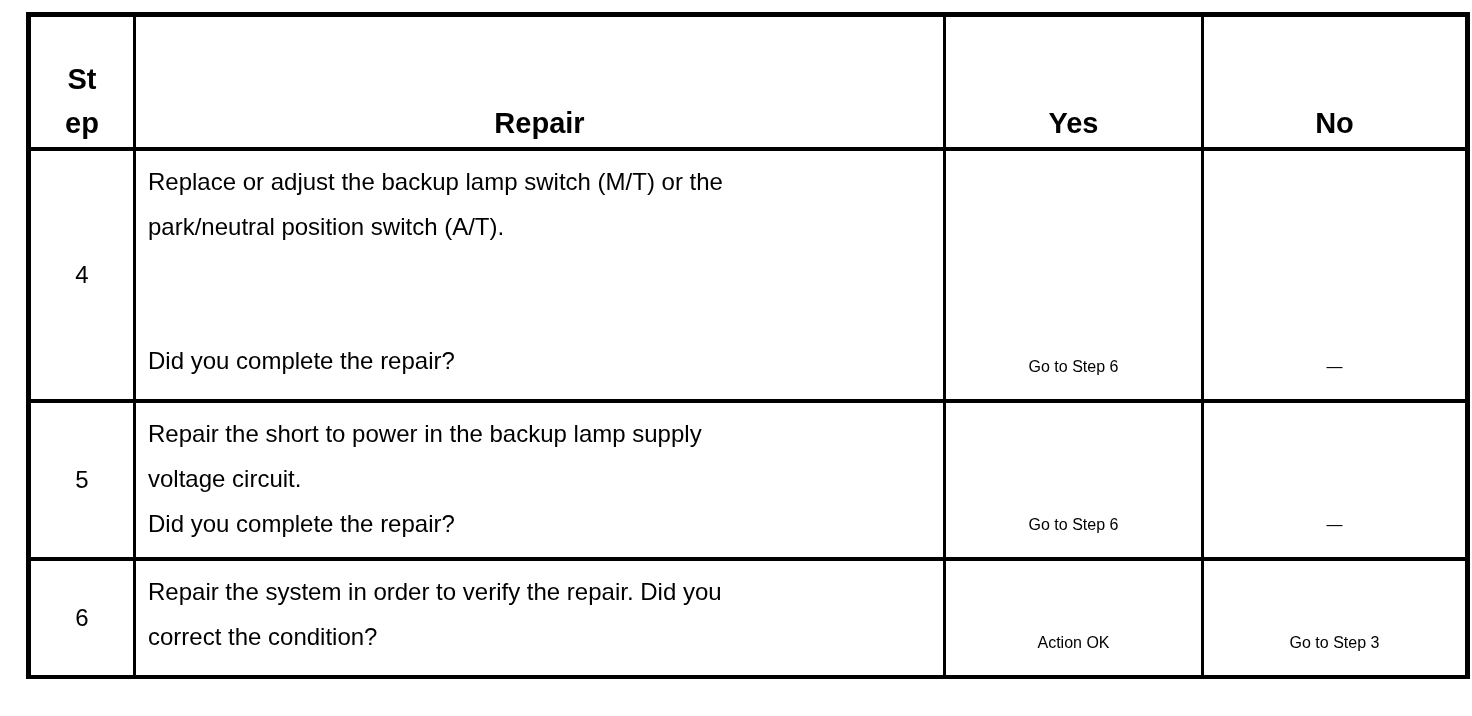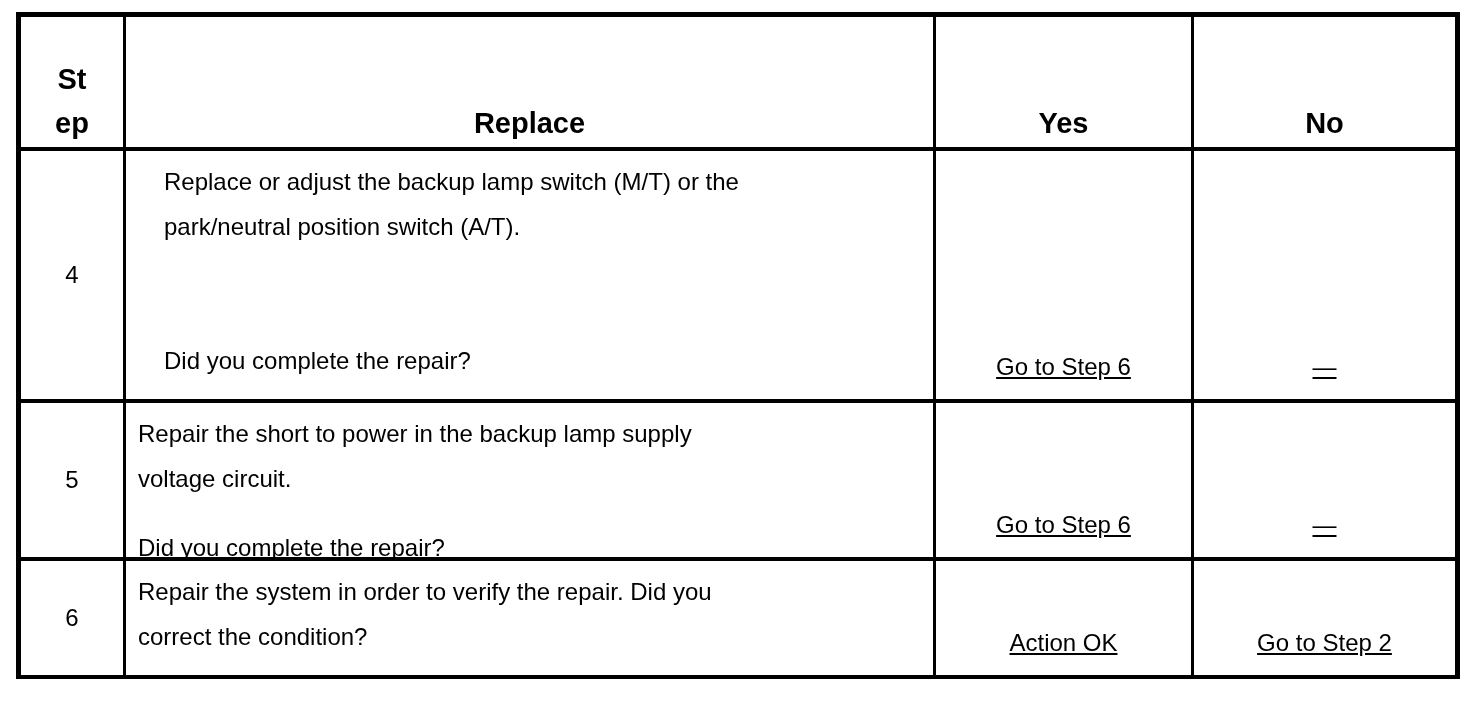--- a/index.html
+++ b/index.html
@@ -13,21 +13,21 @@
     overflow: hidden;
   }
   .page {
     position: relative;
     width: 1472px;
     height: 716px;
     background: #ffffff;
   }
   table.diag {
     position: absolute;
-    left: 16px;
+    left: 26px;
     top: 12px;
     width: 1442px;
     border-collapse: collapse;
     table-layout: fixed;
     border: 5px solid #000000;
     border-bottom-width: 4px;
     background: #ffffff;
   }
   table.diag th, table.diag td {
     border: 3px solid #000000;
@@ -66,50 +66,49 @@
   }
   .action-inner {
     display: flex;
     flex-direction: column;
     justify-content: space-between;
     box-sizing: content-box;
     padding: 8px 14px 16px 12px;
     font-size: 24px;
     line-height: 45px;
   }
-  tr.row-4 .action-inner { height: 224px; margin-left: 26px; }
-  tr.row-5 .action-inner { height: 130px; gap: 24px; }
+  tr.row-4 .action-inner { height: 224px; }
+  tr.row-5 .action-inner { height: 130px; }
   .action-main, .action-question {
     white-space: pre-line;
   }
   td.yes-cell, td.no-cell {
     vertical-align: bottom;
     text-align: center;
-    font-size: 24px;
+    font-size: 16px;
     line-height: 45px;
     padding: 0 4px 10px 4px;
-    text-decoration: underline;
   }
 </style>
 </head>
 <body>
 
 <div class="page">
   <table class="diag">
     <colgroup>
       <col class="c-step">
       <col class="c-action">
       <col class="c-yes">
       <col class="c-no">
     </colgroup>
     <thead>
       <tr class="header-row">
         <th class="hdr">St
 ep</th>
-        <th class="hdr">Replace</th>
+        <th class="hdr">Repair</th>
         <th class="hdr">Yes</th>
         <th class="hdr">No</th>
       </tr>
     </thead>
     <tbody>
       <tr class="row-4">
         <td class="step-cell">4</td>
         <td class="action-cell">
           <div class="action-inner">
             <div class="action-main">Replace or adjust the backup lamp switch (M/T) or the
@@ -135,17 +134,17 @@
       <tr class="row-6">
         <td class="step-cell">6</td>
         <td class="action-cell">
           <div class="action-inner">
             <div class="action-main">Repair the system in order to verify the repair. Did you
 correct the condition?</div>
             <div class="action-question"></div>
           </div>
         </td>
         <td class="yes-cell">Action OK</td>
-        <td class="no-cell">Go to Step 2</td>
+        <td class="no-cell">Go to Step 3</td>
       </tr>
     </tbody>
   </table>
 </div>
 
 </body></html>

